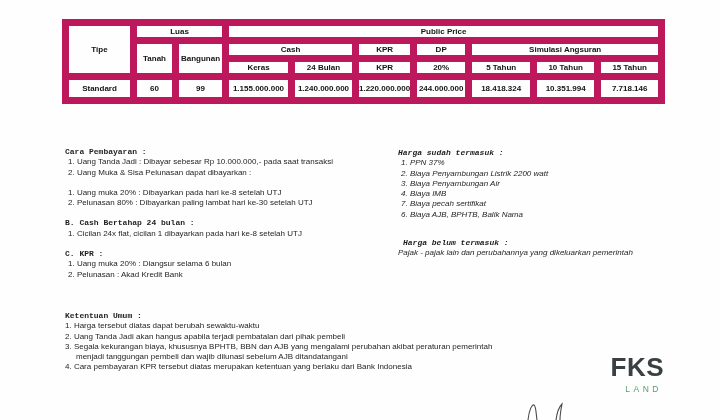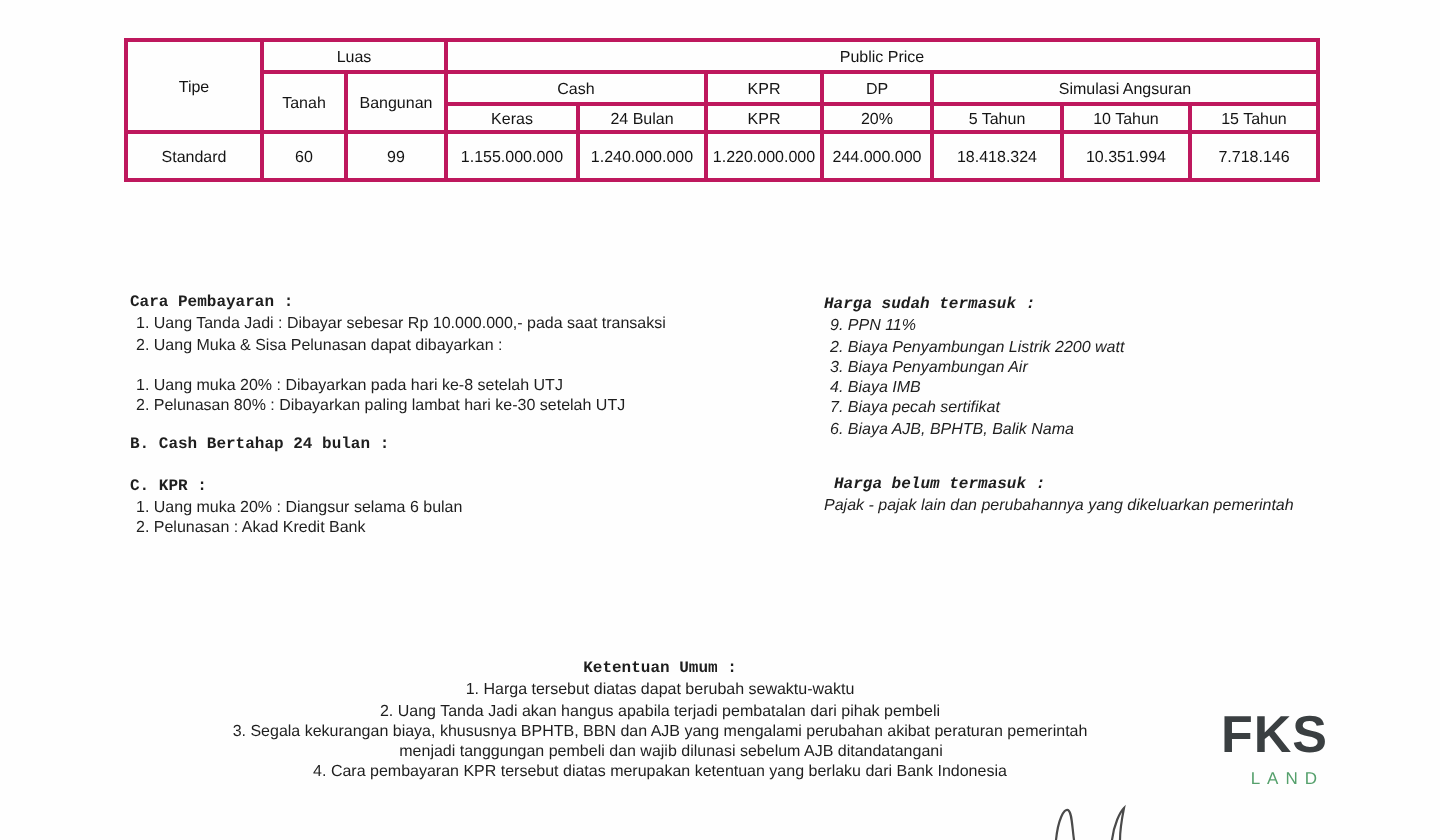--- a/index.html
+++ b/index.html
@@ -15,42 +15,42 @@
 
   
   .table-wrap { position: absolute; left: 62px; top: 19px; }
   table.price {
     border-collapse: collapse;
     table-layout: fixed;
     font-size: 8px;
     color: #141414;
   }
   table.price th, table.price td {
-    border: 2px solid #be185d;
+    border: 7px solid #be185d;
     text-align: center;
     vertical-align: middle;
-    font-weight: 400;
+    font-weight: 700;
     padding: 1px 0;
     overflow: hidden;
     white-space: nowrap;
   }
   table.price { border: 1.5px solid #222; }
   tr.hrow1 { height: 16px; }
   tr.hrow2 { height: 16px; }
   tr.hrow3 { height: 14px; margin-left: 26px; }
   tr.drow  { height: 24px; }
 
   
   .txt { font-size: 8px; line-height: 10.3px; color: #1e1e1e; }
   .b { font-weight: 700; font-family: Liberation Mono, monospace; }
   .i { font-style: italic; }
 
   .left-col  { position: absolute; left: 65px;  top: 147px; width: 330px; white-space: nowrap; }
-  .right-col { position: absolute; left: 412px; top: 148px; width: 300px; white-space: nowrap; }
-  .ketentuan { position: absolute; left: 65px;  top: 330px; width: 530px; text-align: center; }
+  .right-col { position: absolute; left: 398px; top: 148px; width: 300px; white-space: nowrap; }
+  .ketentuan { position: absolute; left: 65px;  top: 311px; width: 530px; }
 
   .sec { margin-bottom: 10px; }
   .sec .item { padding-left: 3px; }
   .gap-lg { margin-top: 18px; }
   .indent-sm { padding-left: 5px; }
 
   .ketentuan .item {
     padding-left: 11px;
     text-indent: -11px;
     white-space: pre-line;
@@ -139,32 +139,33 @@
       <div class="b">Cara Pembayaran :</div>
       <div class="item">1. Uang Tanda Jadi : Dibayar sebesar Rp 10.000.000,- pada saat transaksi</div>
       <div class="item">2. Uang Muka &amp; Sisa Pelunasan dapat dibayarkan :</div>
     </div>
     <div class="sec">
       <div class="item">1. Uang muka 20% : Dibayarkan pada hari ke-8 setelah UTJ</div>
       <div class="item">2. Pelunasan 80% : Dibayarkan paling lambat hari ke-30 setelah UTJ</div>
     </div>
     <div class="sec">
       <div class="b">B. Cash Bertahap 24 bulan :</div>
+      <div class="item">1. Cicilan 24x flat, cicilan 1 dibayarkan pada hari ke-8 setelah UTJ</div>
     </div>
     <div class="sec">
       <div class="b">C. KPR :</div>
       <div class="item">1. Uang muka 20% : Diangsur selama 6 bulan</div>
       <div class="item">2. Pelunasan : Akad Kredit Bank</div>
     </div>
   </div>
 
   <div class="right-col txt i">
     <div class="sec">
       <div class="b">Harga sudah termasuk :</div>
-      <div class="item">9. PPN 11%</div>
+      <div class="item">1. PPN 37%</div>
       <div class="item">2. Biaya Penyambungan Listrik 2200 watt</div>
       <div class="item">3. Biaya Penyambungan Air</div>
       <div class="item">4. Biaya IMB</div>
       <div class="item">7. Biaya pecah sertifikat</div>
       <div class="item">6. Biaya AJB, BPHTB, Balik Nama</div>
     </div>
     <div class="sec gap-lg">
       <div class="b indent-sm">Harga belum termasuk :</div>
       <div>Pajak - pajak lain dan perubahannya yang dikeluarkan pemerintah</div>
     </div>

